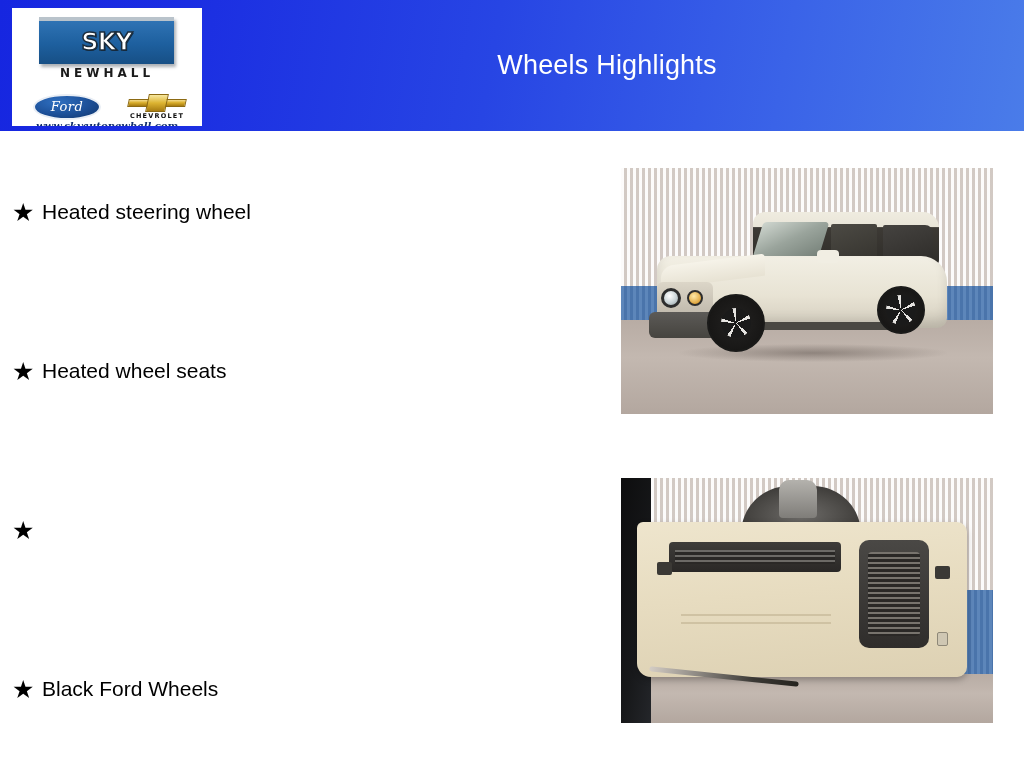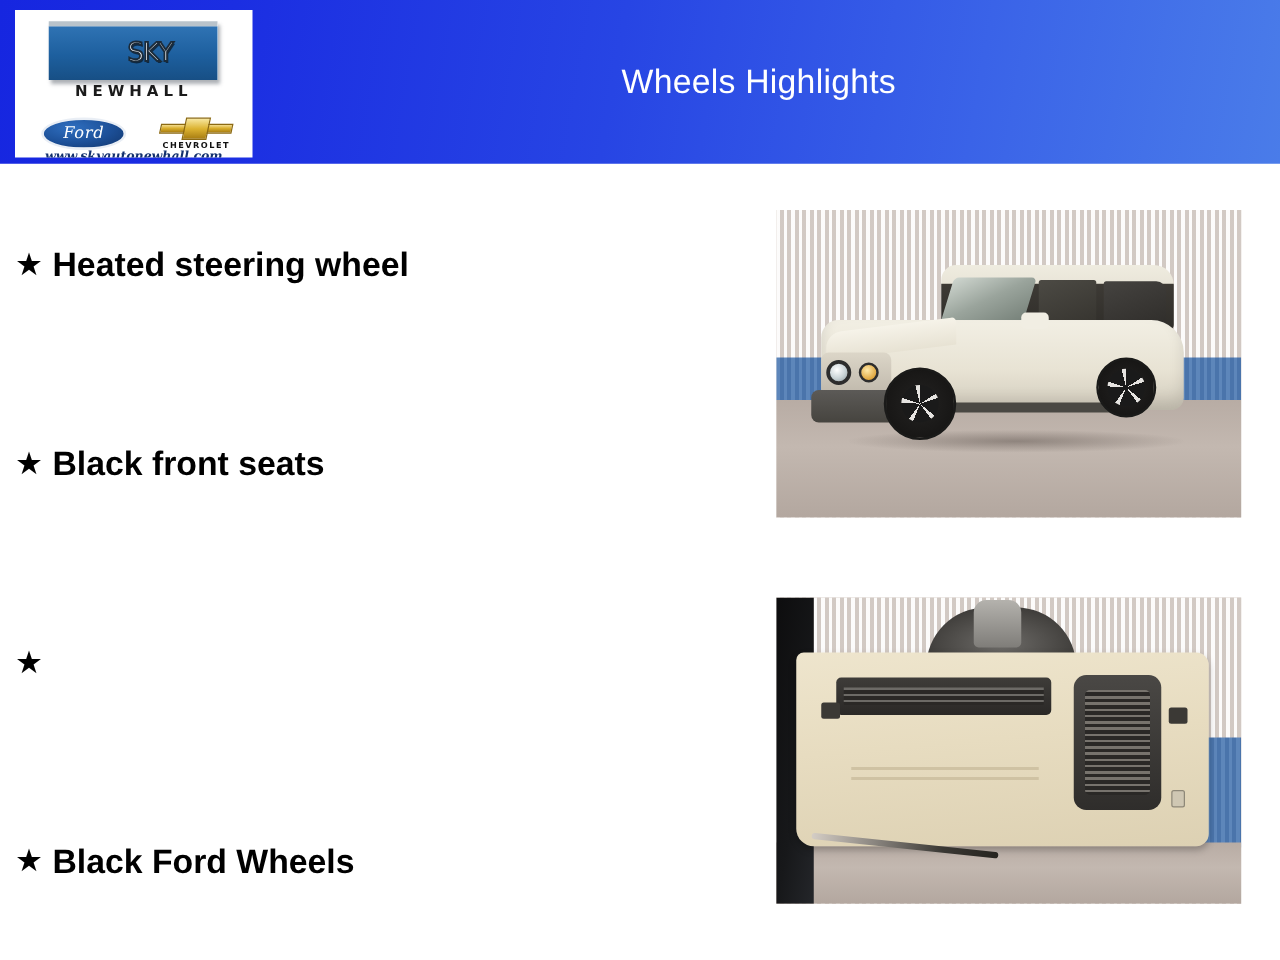--- a/index.html
+++ b/index.html
@@ -64,26 +64,26 @@
     width: 135px;
     height: 47px;
     background: linear-gradient(180deg, #2f73b4 0%, #1d5f9e 55%, #174f85 100%);
     border-top: 4px solid #b9c3cb;
     box-shadow: 2px 3px 3px rgba(70,80,90,0.45);
     box-sizing: border-box;
   }
   .sky-word {
     position: absolute;
     left: 0; top: 3px;
-    width: 162px;
+    width: 135px;
     text-align: center;
     color: #ffffff;
     font-family: "DejaVu Sans", sans-serif;
-    font-weight: normal;
-    font-size: 21px;
+    font-weight: bold;
+    font-size: 24px;
     letter-spacing: -1px;
     line-height: 37px;
     text-shadow: 1px 1px 0 rgba(0,0,0,0.55);
     -webkit-text-stroke: 1.5px #1b2b3a;
   }
   .newhall-word {
     position: absolute;
     left: 0;
     top: 58px;
     width: 190px;
@@ -197,23 +197,23 @@
   .bullet-star {
     width: 30px;
     color: #000000;
     font-size: 25px;
     line-height: 30px;
     text-align: left;
     flex: 0 0 auto;
   }
   .bullet-text {
     color: #000000;
-    font-size: 27px;
+    font-size: 21px;
     line-height: 32px;
-    font-weight: 700;
+    font-weight: 400;
     white-space: nowrap;
   }
   .b0 { top: 61px; }
   .b1 { top: 220px; }
   .b2 { top: 379px; }
   .b3 { top: 538px; }
 
   
   .photo {
     position: absolute;
@@ -510,21 +510,21 @@
 
 <div class="bullets">
 
   <div class="bullet-row b0">
     <span class="bullet-star">★</span>
     <span class="bullet-text">Heated steering wheel</span>
   </div>
 
   <div class="bullet-row b1">
     <span class="bullet-star">★</span>
-    <span class="bullet-text">Black front seats</span>
+    <span class="bullet-text">Heated wheel seats</span>
   </div>
 
   <div class="bullet-row b2">
     <span class="bullet-star">★</span>
   </div>
 
   <div class="bullet-row b3">
     <span class="bullet-star">★</span>
     <span class="bullet-text">Black Ford Wheels</span>
   </div>

